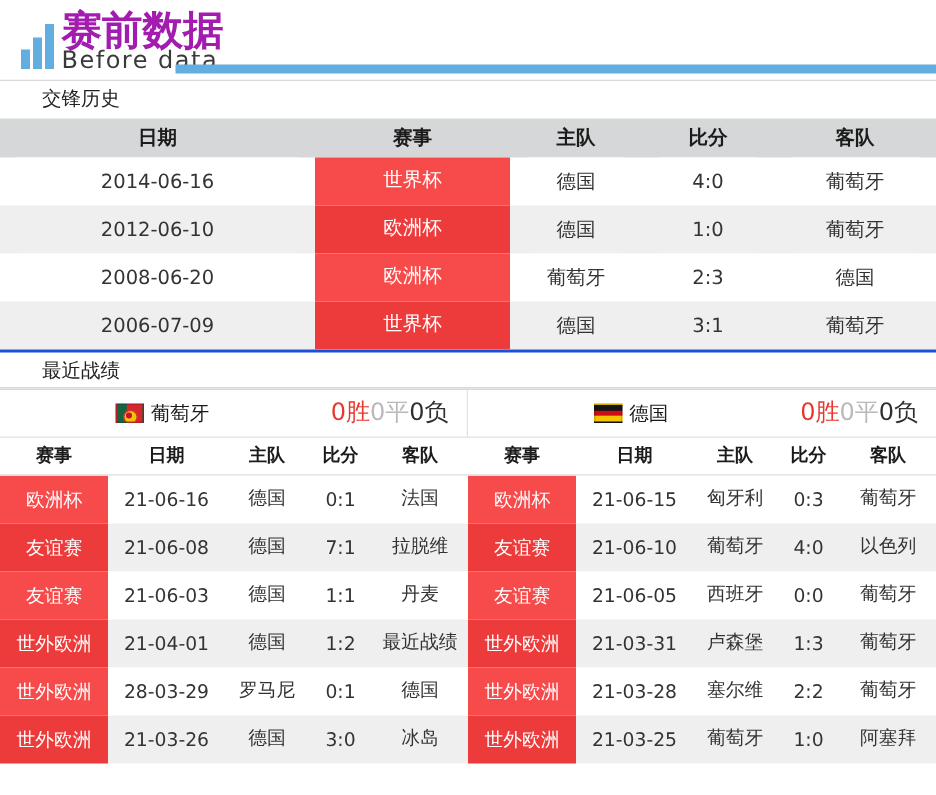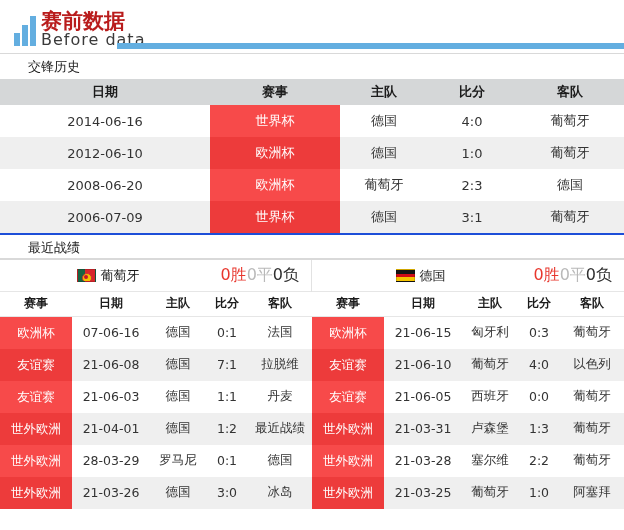--- a/index.html
+++ b/index.html
@@ -24,21 +24,21 @@
     display: flex; align-items: flex-end;
     height: 40px;
   }
   .logo-bars { display:flex; align-items:flex-end; height:30px; gap:2px; margin-right:5px; margin-bottom:2px; }
   .logo-bars i { display:block; width:6px; background:#63aee0; }
   .logo-bars i.b1 { height:13px; }
   .logo-bars i.b2 { height:21px; }
   .logo-bars i.b3 { height:30px; }
   .logo-text { display:flex; flex-direction:column; line-height:1; }
   .logo-cn {
-    font-size: 21px; font-weight: bold; color:#b91c1c;
+    font-size: 27px; font-weight: bold; color:#a21caf;
     letter-spacing: 0px; line-height: 22px;
   }
   .logo-en {
     font-size: 16px; color:#3a3a3a; line-height: 16px;
     letter-spacing: 1px; font-weight: normal;
   }
   .logo-rule {
     position:absolute; left:117px; top:43px; right:0; height:6px;
     background:#63aee0;
   }
@@ -266,21 +266,21 @@
             <th>主队</th>
             <th>比分</th>
             <th>客队</th>
           </tr>
         </thead>
         <tbody>
           <tr class="odd">
             <td class="comp-cell">
                 <span class="comp-badge">欧洲杯</span>
               </td>
-            <td>07-06-16</td>
+            <td>21-06-16</td>
             <td>德国</td>
             <td>0:1</td>
             <td>法国</td>
           </tr>
           <tr class="even">
             <td class="comp-cell">
                 <span class="comp-badge">友谊赛</span>
               </td>
             <td>21-06-08</td>
             <td>德国</td>

